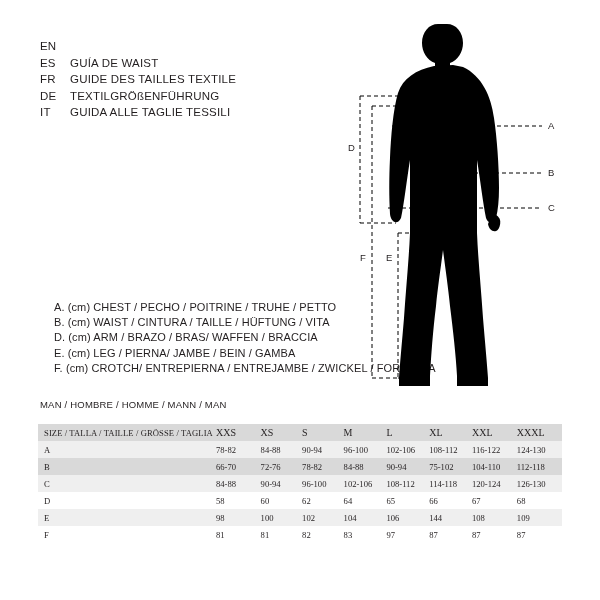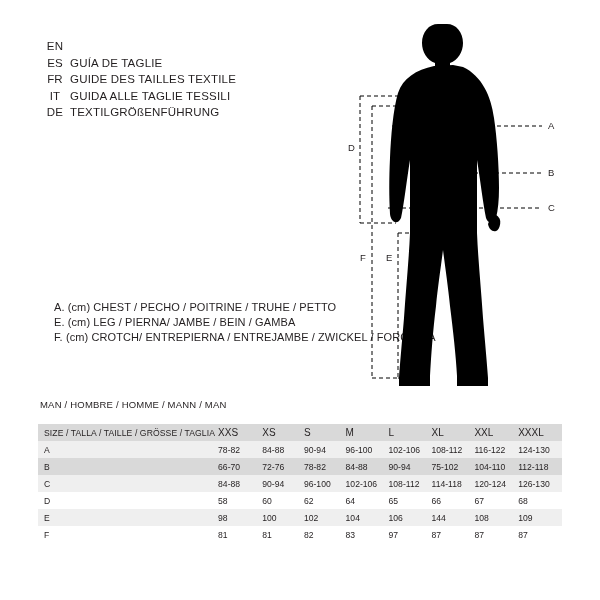--- a/index.html
+++ b/index.html
@@ -32,21 +32,20 @@
   .title-row {
     display: flex;
     align-items: baseline;
     font-size: 11.5px;
     letter-spacing: 0.2px;
     line-height: 16.5px;
   }
   .title-lang {
     width: 30px;
     flex: 0 0 30px;
-    text-align: center;
   }
   .title-text {
     flex: 1 1 auto;
     white-space: nowrap;
   }
 
   
   .legend {
     position: absolute;
     left: 40px;
@@ -73,20 +72,21 @@
     position: absolute;
     left: 38px;
     top: 424px;
     width: 524px;
   }
   table.size-table {
     border-collapse: collapse;
     width: 524px;
     font-size: 8.6px;
     color: #231f20;
+    font-family: Liberation Serif, serif;
   }
   table.size-table td, table.size-table th {
     padding: 0;
     height: 17px;
     vertical-align: middle;
     font-weight: normal;
     text-align: left;
   }
   .band-dark { background: #d9d9d9; }
   .band-light { background: #efefef; }
@@ -120,38 +120,40 @@
 <body>
 
 <div class="page">
 
   <div class="titles">
     <div class="title-row">
       <span class="title-lang">EN</span>
     </div>
     <div class="title-row">
       <span class="title-lang">ES</span>
-      <span class="title-text">GUÍA DE TAGLIE</span>
+      <span class="title-text">GUÍA DE WAIST</span>
     </div>
     <div class="title-row">
       <span class="title-lang">FR</span>
       <span class="title-text">GUIDE DES TAILLES TEXTILE</span>
     </div>
     <div class="title-row">
+      <span class="title-lang">DE</span>
+      <span class="title-text">TEXTILGRÖßENFÜHRUNG</span>
+    </div>
+    <div class="title-row">
       <span class="title-lang">IT</span>
       <span class="title-text">GUIDA ALLE TAGLIE TESSILI</span>
     </div>
-    <div class="title-row">
-      <span class="title-lang">DE</span>
-      <span class="title-text">TEXTILGRÖßENFÜHRUNG</span>
-    </div>
   </div>
 
   <div class="legend">
     <div>A. (cm) CHEST / PECHO / POITRINE / TRUHE / PETTO</div>
+    <div>B. (cm) WAIST / CINTURA / TAILLE / HÜFTUNG / VITA</div>
+    <div>D. (cm) ARM / BRAZO / BRAS/ WAFFEN / BRACCIA</div>
     <div>E. (cm) LEG / PIERNA/ JAMBE / BEIN / GAMBA</div>
     <div>F. (cm) CROTCH/ ENTREPIERNA / ENTREJAMBE / ZWICKEL / FORCELLA</div>
   </div>
 
   <div class="group-label">MAN / HOMBRE / HOMME / MANN / MAN</div>
 
   <div class="figure">
     <svg width="250" height="380" viewBox="0 0 250 380" xmlns="http://www.w3.org/2000/svg">
       <g>
 

